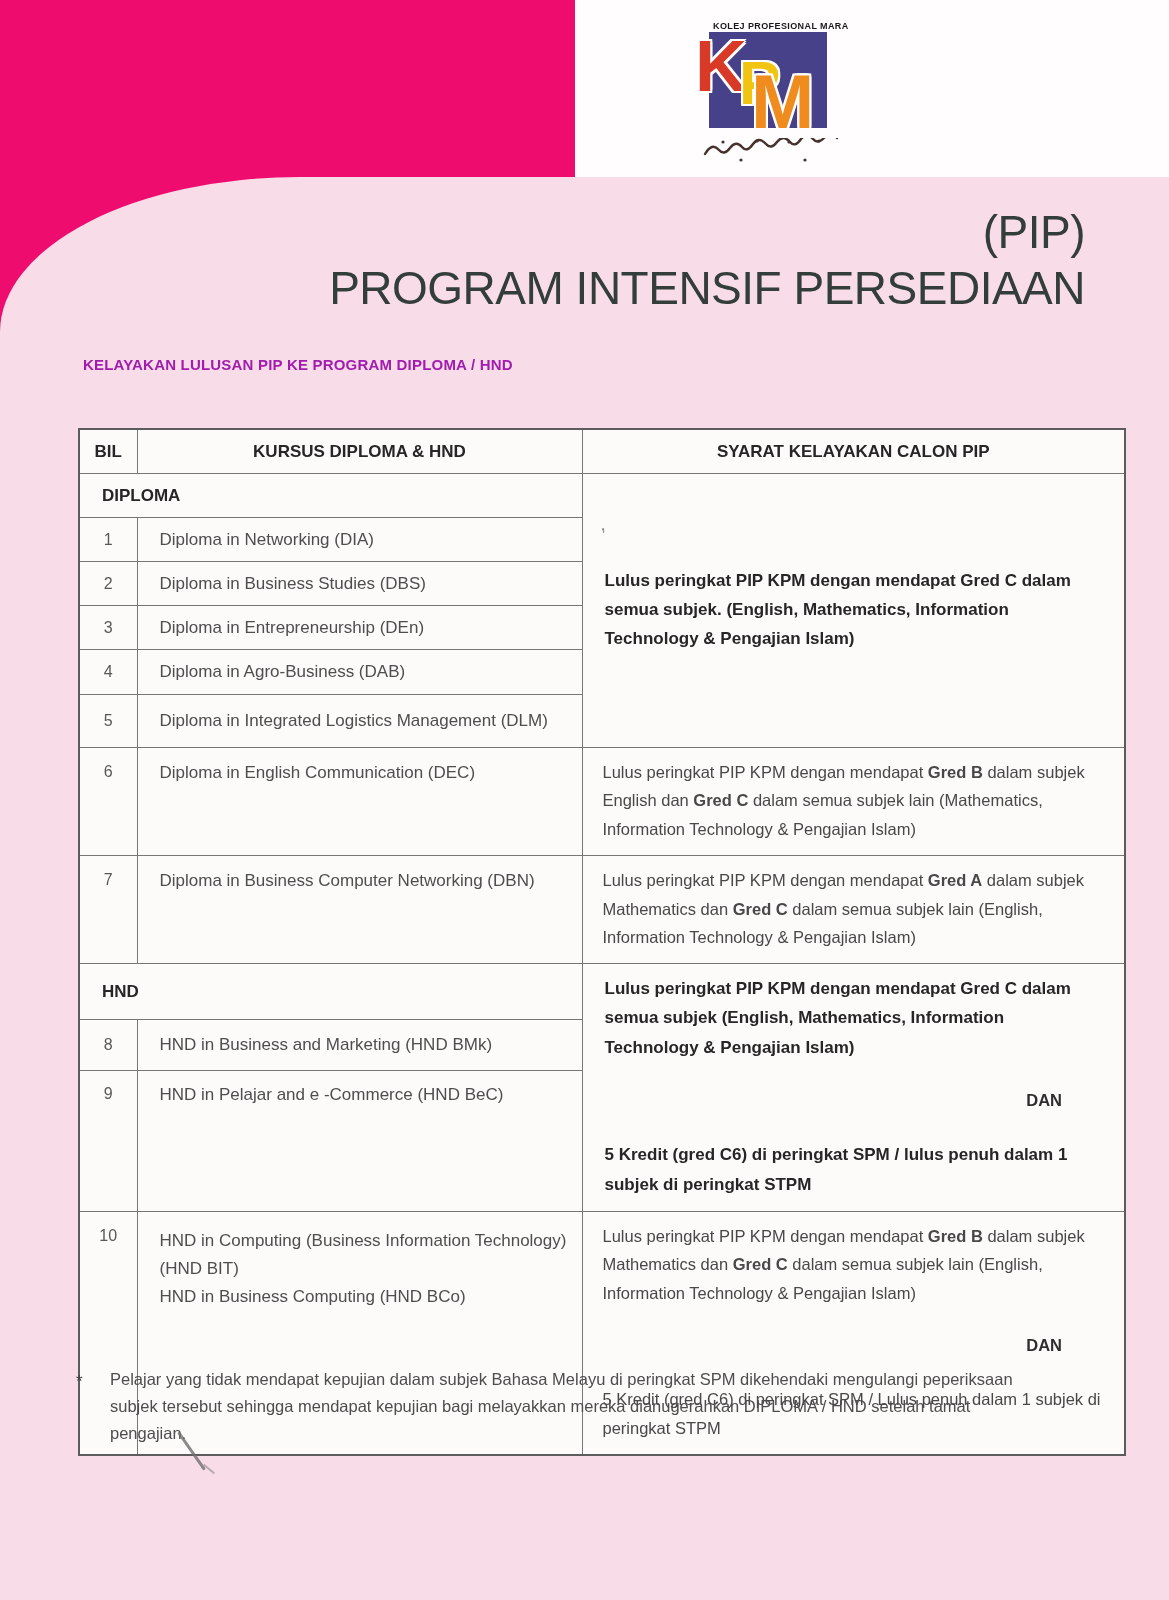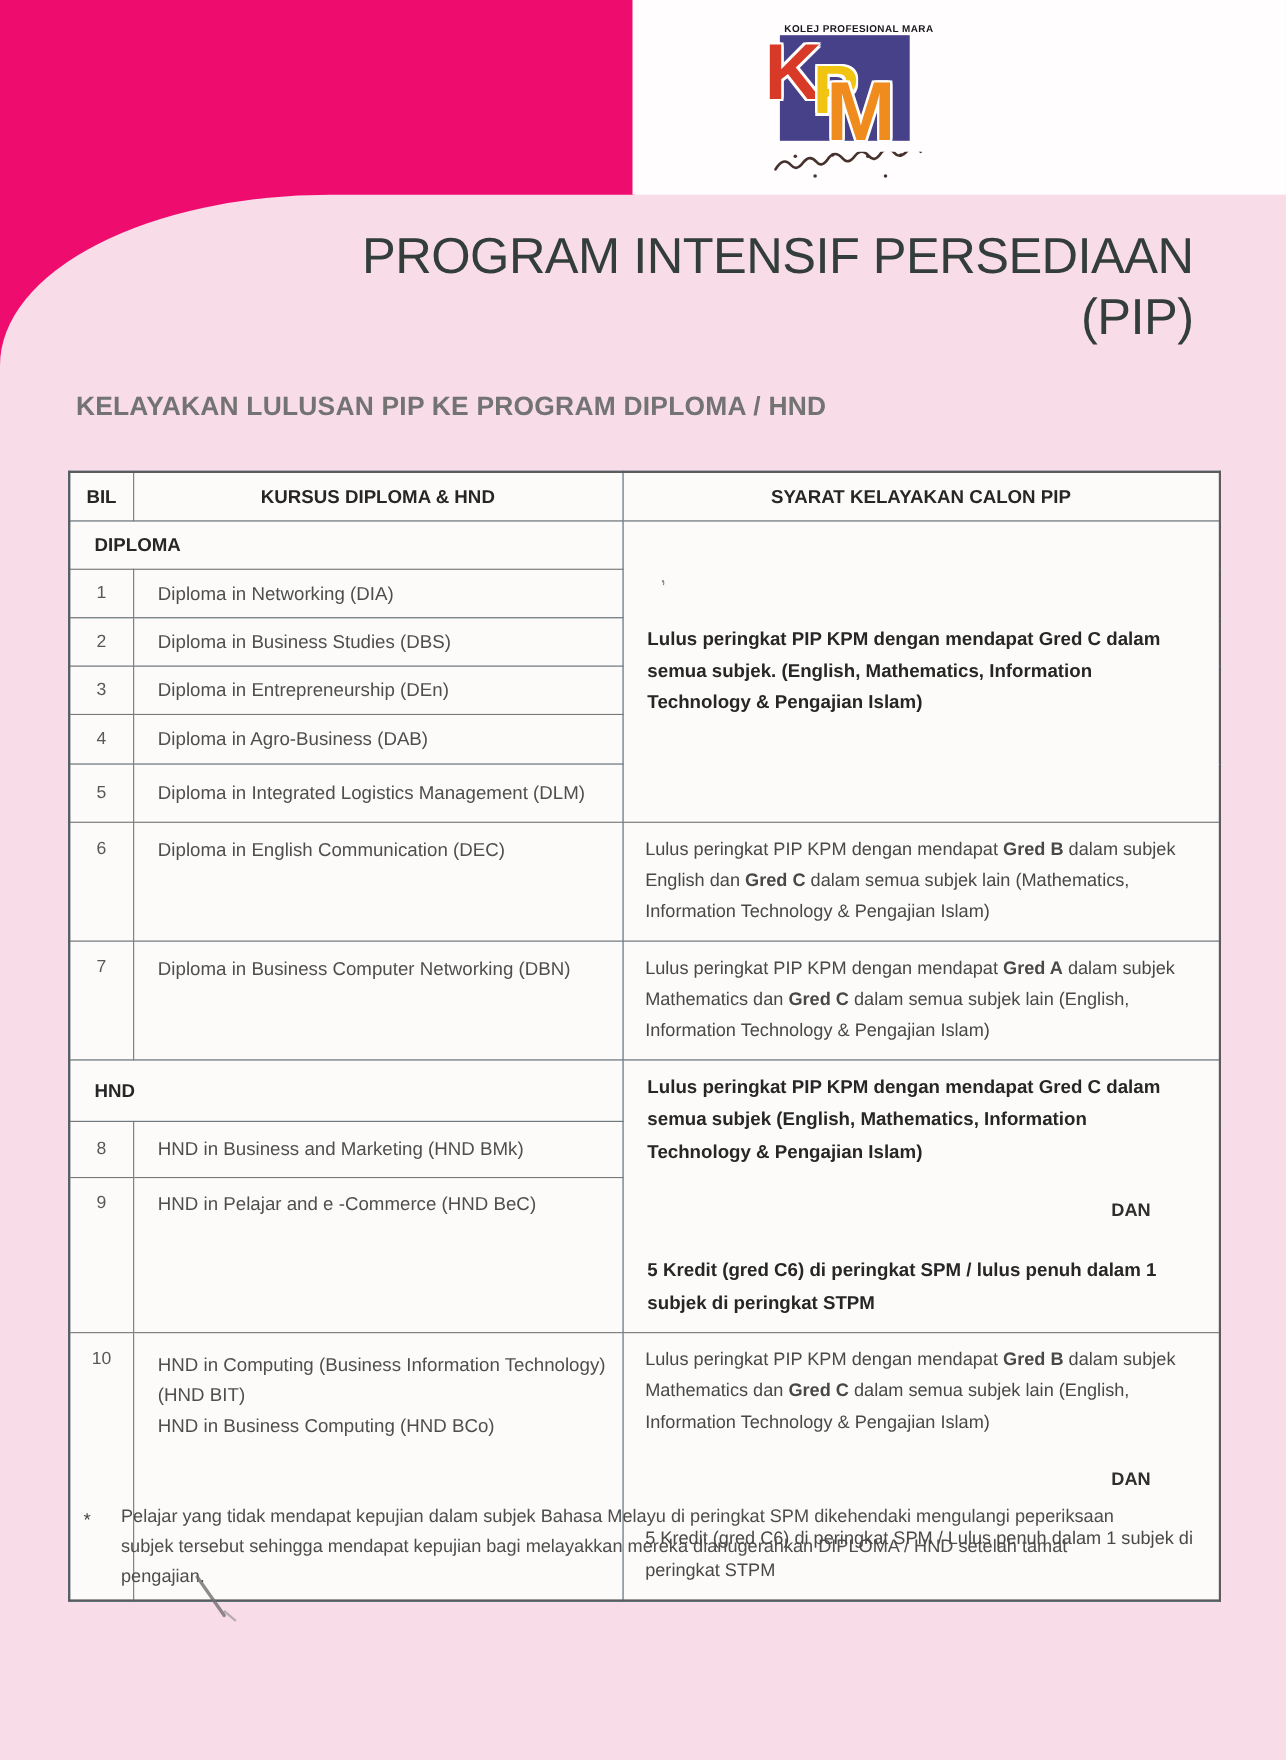--- a/index.html
+++ b/index.html
@@ -21,24 +21,24 @@
   .letter-p{left:52px;top:40px;font-size:62px;color:#f2c412;z-index:2;}
   .letter-m{left:64px;top:52px;font-size:76px;color:#f08c1e;z-index:3;}
   .logo-arabic{position:absolute;left:14px;top:126px;}
   .logo-name{margin:34px 0 0 30px;font-size:27px;font-weight:bold;color:#233730;line-height:1.16;letter-spacing:.5px;}
 
   
   .doc-title{position:absolute;top:204px;right:104px;text-align:right;z-index:4;
     font-size:46px;color:#333d3a;line-height:1.22;letter-spacing:-.5px;}
 
   
-  .section-heading{position:absolute;left:69px;top:356px;z-index:4;font-size:24px;font-weight:bold;color:#737373;letter-spacing:.2px;}
+  .section-heading{position:absolute;left:83px;top:356px;z-index:4;font-size:15px;font-weight:bold;color:#a21caf;letter-spacing:.2px;}
 
   
-  .qual-table{position:absolute;left:62px;top:428px;z-index:4;width:1046px;border-collapse:collapse;table-layout:fixed;background:#0369a1;}
+  .qual-table{position:absolute;left:78px;top:428px;z-index:4;width:1046px;border-collapse:collapse;table-layout:fixed;background:#14b8a6;}
   .qual-table td,.qual-table th{border:1.6px solid #767676;background:#fdfbfa;}
   .qual-table{border:2px solid #5c5c5c;}
   th.hdr{height:41px;font-size:17px;font-weight:bold;color:#262626;text-align:center;}
   td.bil{text-align:center;font-size:16px;color:#585858;}
   td.course{padding:0 14px 0 22px;font-size:17px;color:#4e4e4e;}
   tr.subhead td{font-weight:bold;font-size:17px;color:#262626;padding-left:22px;}
   td.req{padding:10px 22px 12px 20px;font-size:16.5px;color:#484848;line-height:1.72;vertical-align:top;}
   td.req.vmid{vertical-align:middle;}
   .req p{margin:0;}
   .dan{text-align:right;font-weight:bold;color:#2e2e2e;margin:24px 40px 0 0;font-size:16.5px;}
@@ -80,22 +80,22 @@
           <circle cx="56" cy="3" r="1.6" fill="#46312c"></circle>
         <circle cx="88" cy="4" r="1.6" fill="#46312c"></circle>
           <circle cx="118" cy="3" r="1.6" fill="#46312c"></circle>
         <circle cx="40" cy="22" r="1.6" fill="#46312c"></circle>
           <circle cx="104" cy="22" r="1.6" fill="#46312c"></circle>
       </svg>
     </div>
   </div>
 
   <div class="doc-title">
+    <div>(PIP)</div>
     <div>PROGRAM INTENSIF PERSEDIAAN</div>
-    <div>(PIP)</div>
   </div>
 
   <div class="section-heading">KELAYAKAN LULUSAN PIP KE PROGRAM DIPLOMA / HND</div>
 
   <table class="qual-table">
     <colgroup>
         <col style="width:58px">
         <col style="width:445px">
         <col style="width:543px">
       </colgroup>

